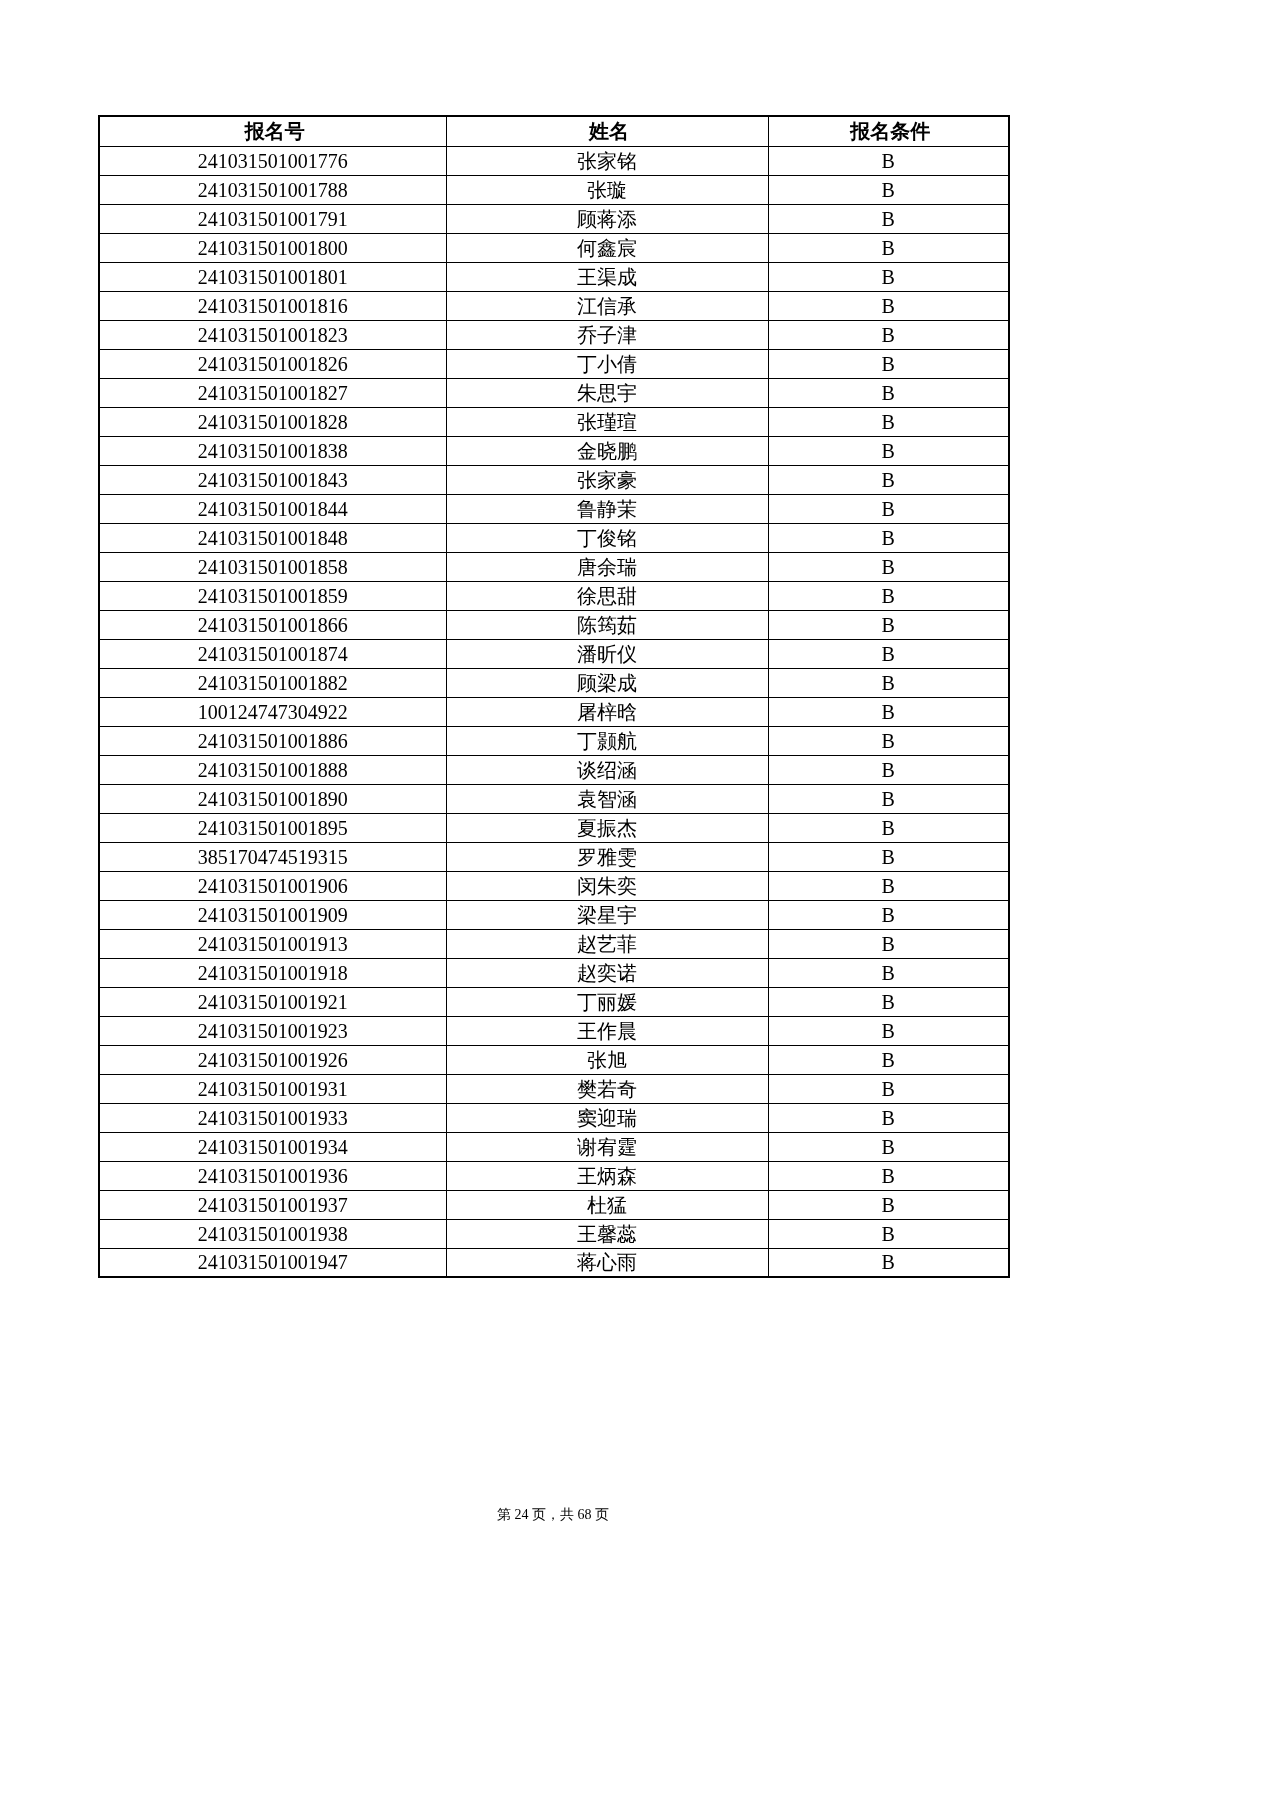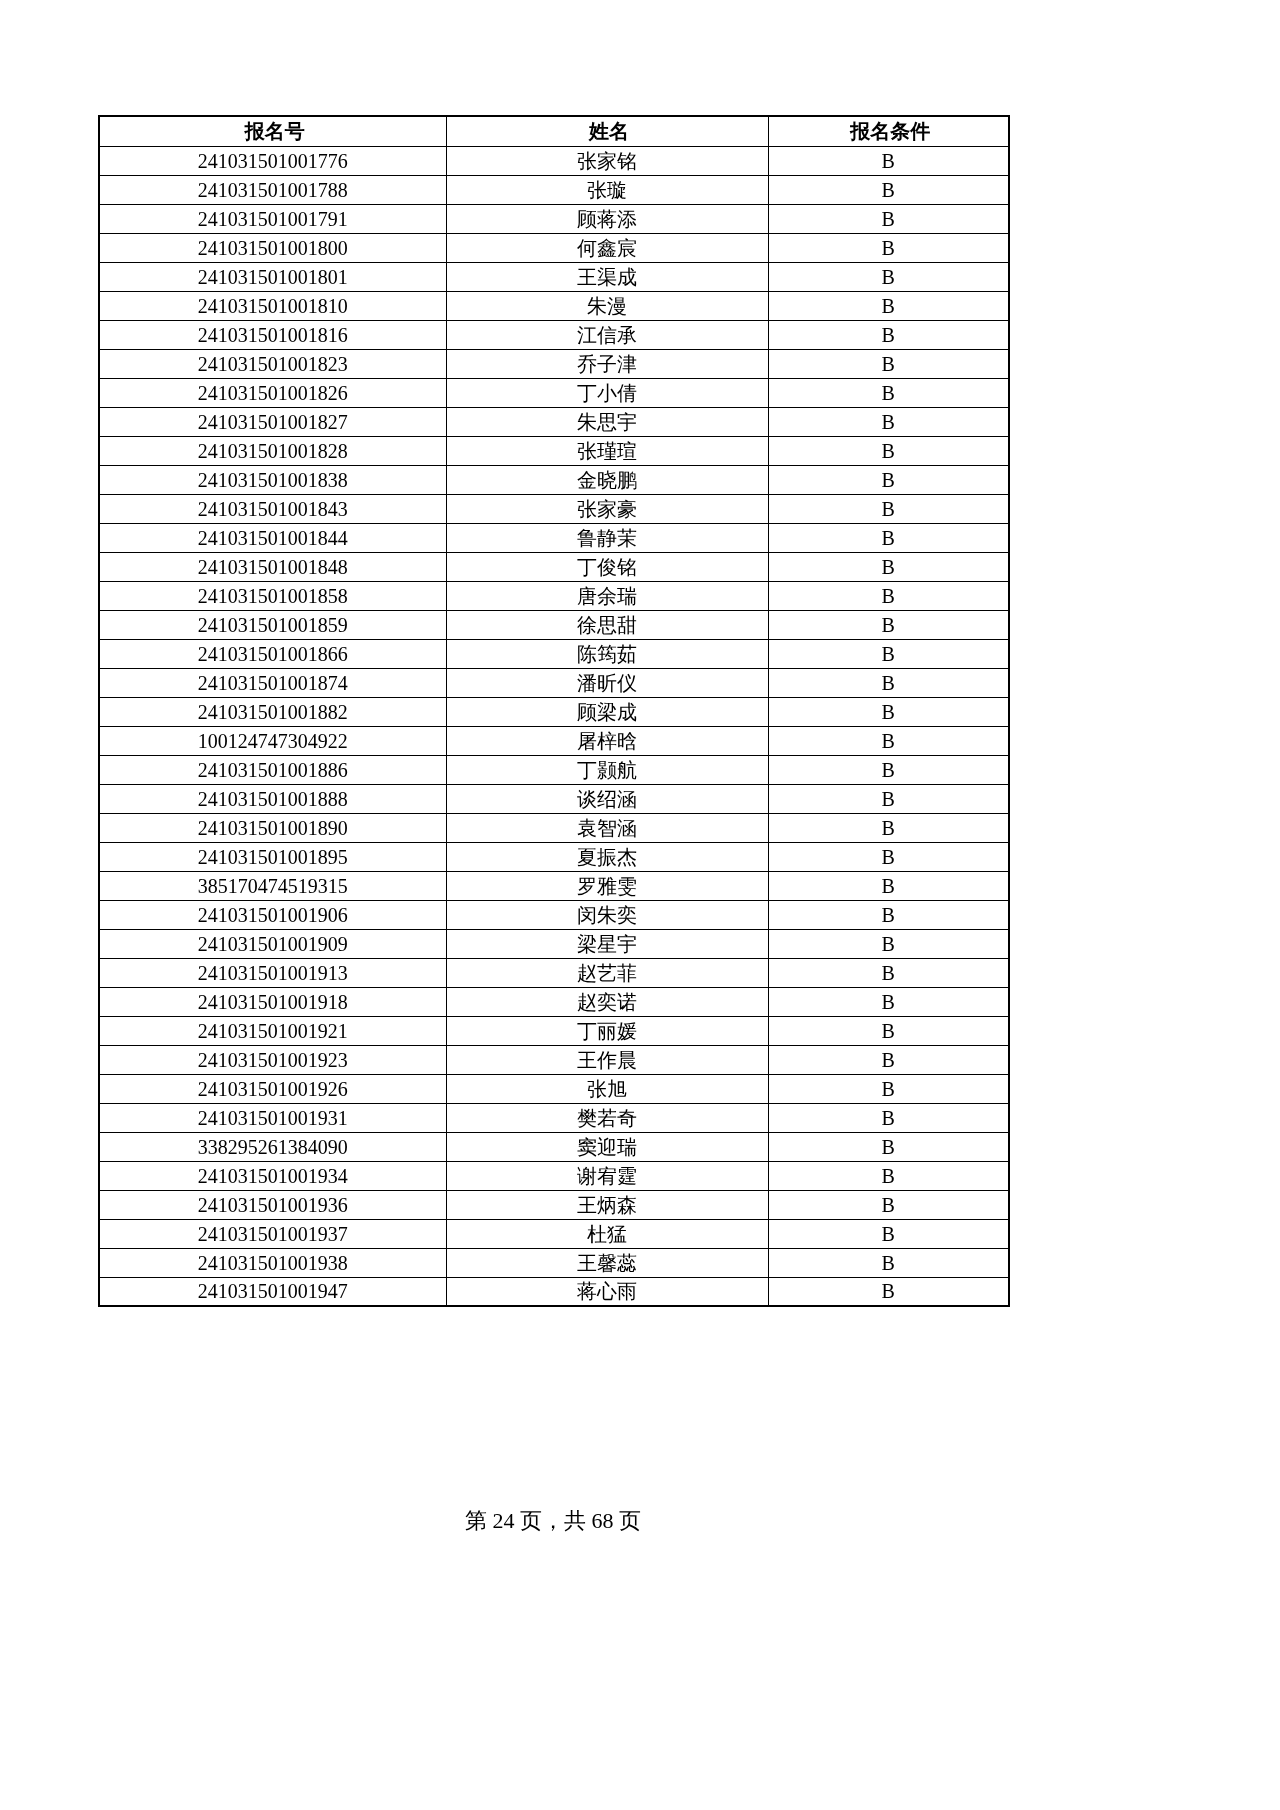--- a/index.html
+++ b/index.html
@@ -52,21 +52,21 @@
     table.reg-table td {
       font-family: "Liberation Serif", "DejaVu Serif", serif;
       font-weight: normal;
     }
     .footer {
       position: absolute;
       left: 98px;
       width: 910px;
       top: 1506px;
       text-align: center;
-      font-size: 22px;
+      font-size: 14px;
       font-family: "Liberation Serif", "DejaVu Serif", serif;
       color: #000;
     }
     .watermark {
       position: absolute;
       right: 116px;
       top: 1836px;
       font-size: 19px;
       color: #9b9b9b;
       font-family: "Liberation Sans", "DejaVu Sans", sans-serif;
@@ -111,25 +111,20 @@
           <td>241031501001800</td>
           <td>何鑫宸</td>
           <td>B</td>
         </tr>
         <tr>
           <td>241031501001801</td>
           <td>王渠成</td>
           <td>B</td>
         </tr>
         <tr>
-          <td>241031501001810</td>
-          <td>朱漫</td>
-          <td>B</td>
-        </tr>
-        <tr>
           <td>241031501001816</td>
           <td>江信承</td>
           <td>B</td>
         </tr>
         <tr>
           <td>241031501001823</td>
           <td>乔子津</td>
           <td>B</td>
         </tr>
         <tr>
@@ -256,21 +251,21 @@
           <td>241031501001926</td>
           <td>张旭</td>
           <td>B</td>
         </tr>
         <tr>
           <td>241031501001931</td>
           <td>樊若奇</td>
           <td>B</td>
         </tr>
         <tr>
-          <td>338295261384090</td>
+          <td>241031501001933</td>
           <td>窦迎瑞</td>
           <td>B</td>
         </tr>
         <tr>
           <td>241031501001934</td>
           <td>谢宥霆</td>
           <td>B</td>
         </tr>
         <tr>
           <td>241031501001936</td>

